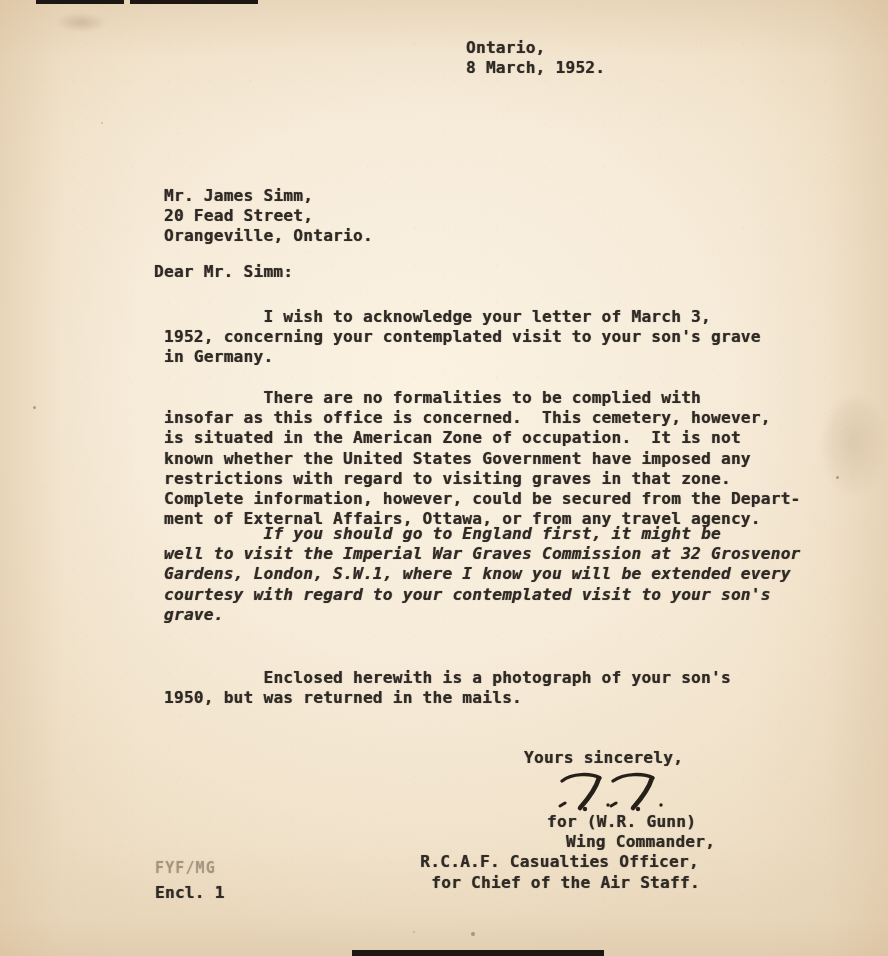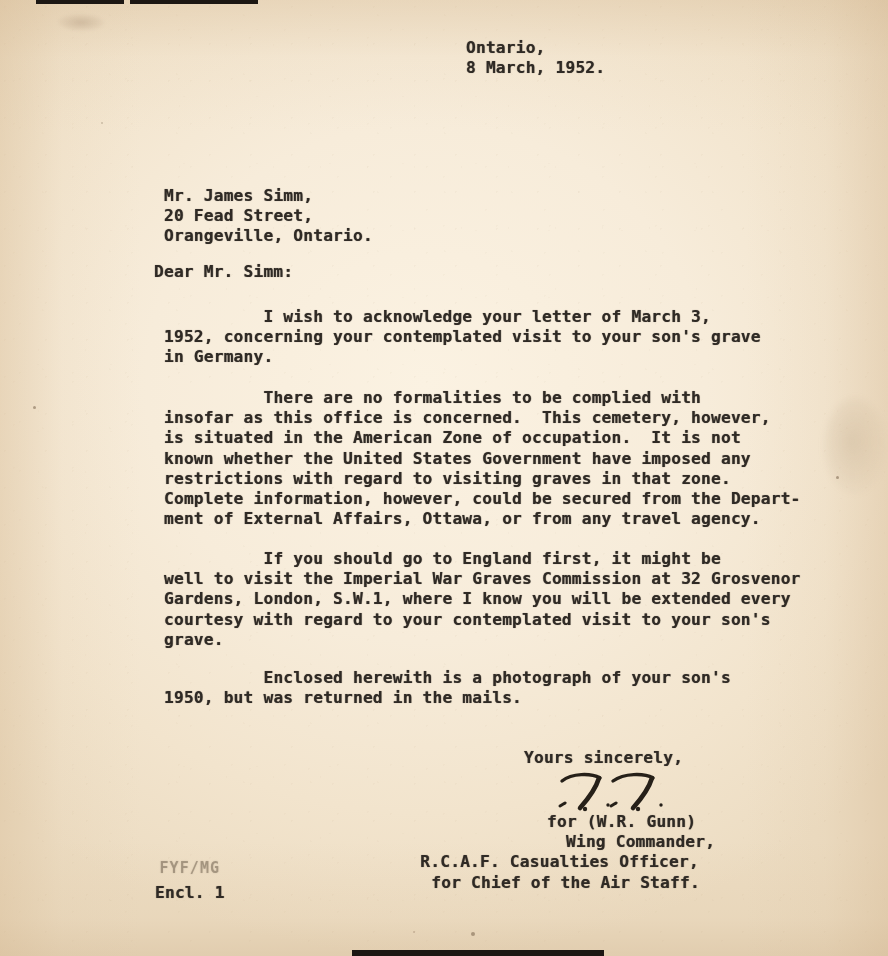--- a/index.html
+++ b/index.html
@@ -101,37 +101,37 @@
 
   #dateline  { left: 466px; top: 38px;  text-align: right; width: 330px; }
   #dateline .typed { position: static; display: block; text-align: left; }
 
   #addressee { left: 164px; top: 186px; }
   #salutation{ left: 154px; top: 262px; }
 
   .para { position: absolute; left: 164px; }
   #para1 { top: 307px; }
   #para2 { top: 388px; }
-  #para3 { top: 549px; }
+  #para3 { top: 524px; font-style: italic; }
   #para4 { top: 668px; }
 
   .para .typed { position: static; display: block; }
   #addressee .typed, #salutation .typed { position: static; display: block; }
 
   #closing   { left: 524px; top: 748px; }
   #closing .typed { position: static; display: block; }
 
   #sigblock  { left: 404px; top: 812px; text-align: center; }
   #sigblock .typed { position: static; display: block; }
   .sig-for   { padding-left: 124px; }
   .sig-rank  { padding-left: 162px; }
   .sig-role  { padding-left: 0px; }
   .sig-chief { padding-left: 12px; }
 
-  #refmark   { left: 155px; top: 858px; text-align: center; }
+  #refmark   { left: 155px; top: 858px; }
   #refmark .typed { position: static; display: block; }
   .ref-faded {
     color: rgba(120,104,86,0.48) !important;
     text-shadow: 0 0 1.4px rgba(120,104,86,0.30) !important;
     letter-spacing: 1.1px;
     font-size: 15px;
   }
   .ref-encl { margin-top: 5px; }
 
   

